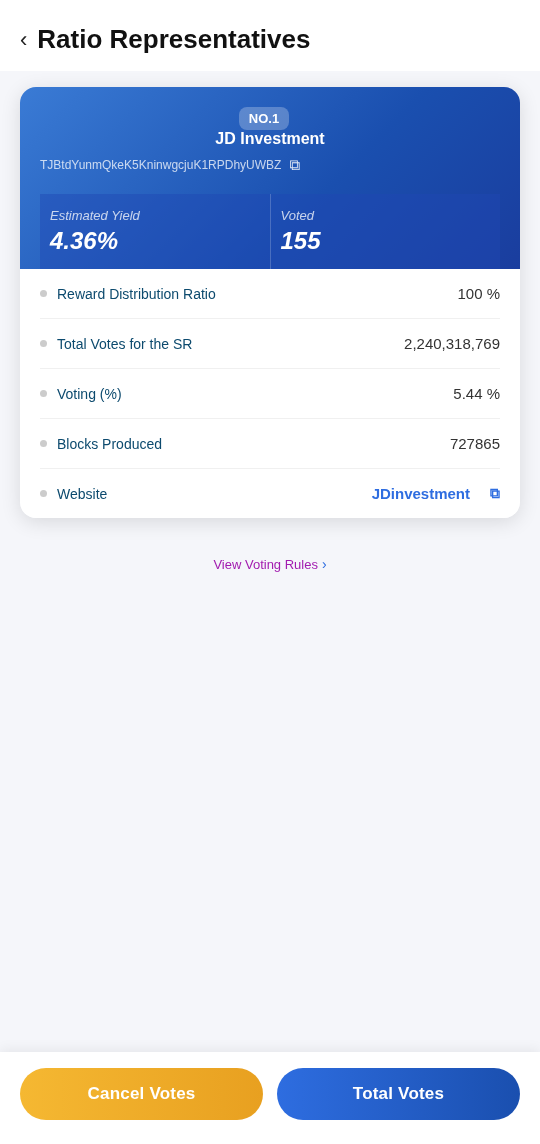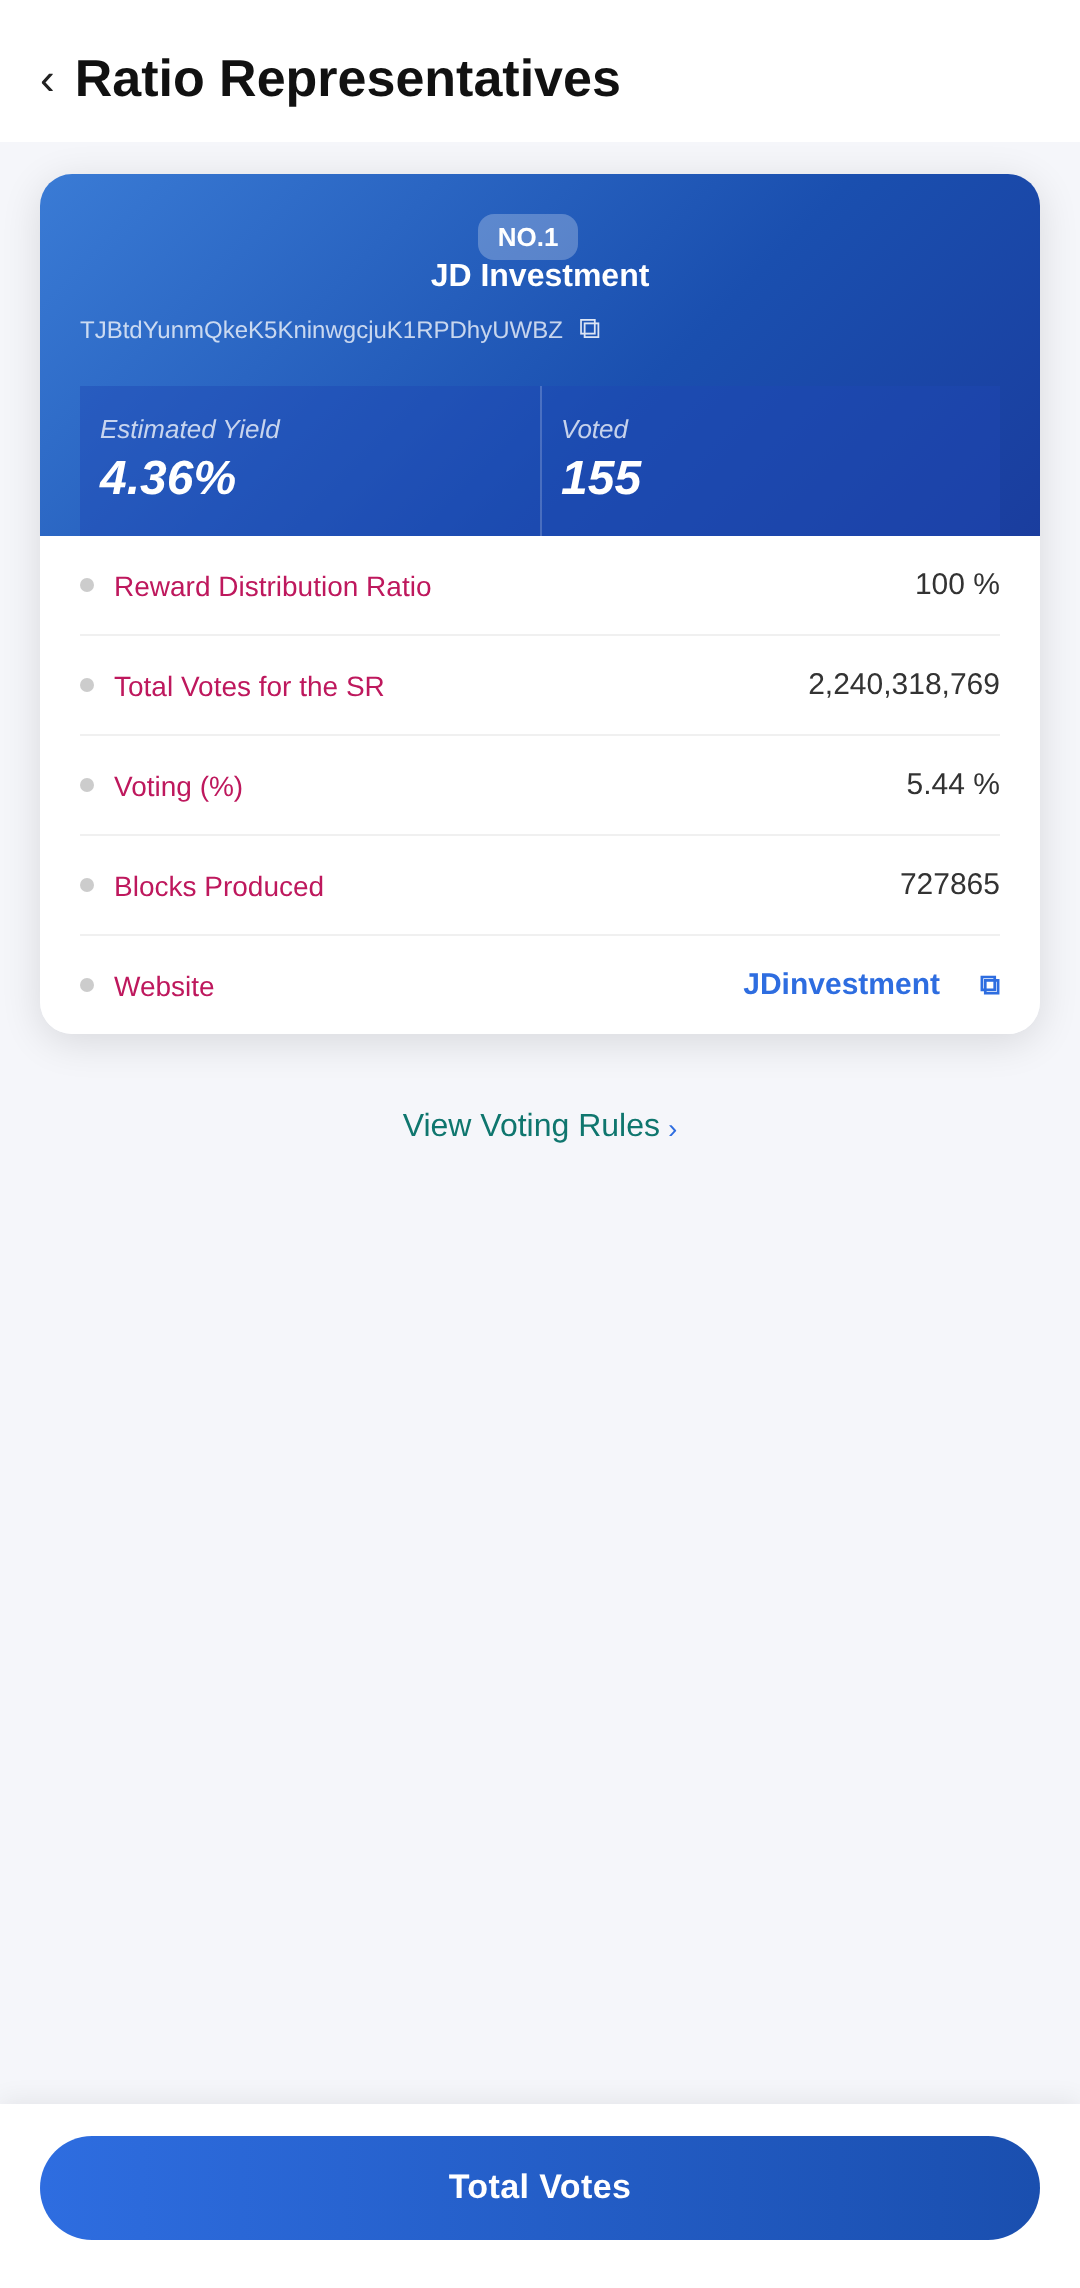--- a/index.html
+++ b/index.html
@@ -132,21 +132,21 @@
       border-bottom: 1px solid #f0f0f0;
     }
 
     .info-row:last-child {
       border-bottom: none;
     }
 
     .info-label {
       display: flex;
       align-items: center;
-      color: #be185d;
+      color: #0c4a6e;
       font-size: 14px;
     }
 
     .dot {
       width: 7px;
       height: 7px;
       border-radius: 50%;
       background: #ccc;
       margin-right: 10px;
       flex-shrink: 0;
@@ -175,22 +175,22 @@
     
     .voting-rules-link {
       display: flex;
       justify-content: center;
       align-items: center;
       padding: 22px 0 10px 0;
       cursor: pointer;
     }
 
     .voting-rules-text {
-      color: #0f766e;
-      font-size: 16px;
+      color: #a21caf;
+      font-size: 13px;
       font-weight: 500;
     }
 
     .chevron-right {
       color: #2e6de0;
       font-size: 14px;
       margin-left: 4px;
     }
 
     
@@ -310,14 +310,15 @@
 </div>
 
 <div class="voting-rules-link">
   <span class="voting-rules-text">View Voting Rules</span>
   <span class="chevron-right">›</span>
 </div>
 
 <div class="spacer"></div>
 
 <div class="bottom-bar">
+  <button class="btn-cancel">Cancel Votes</button>
   <button class="btn-update">Total Votes</button>
 </div>
 
 </body></html>

